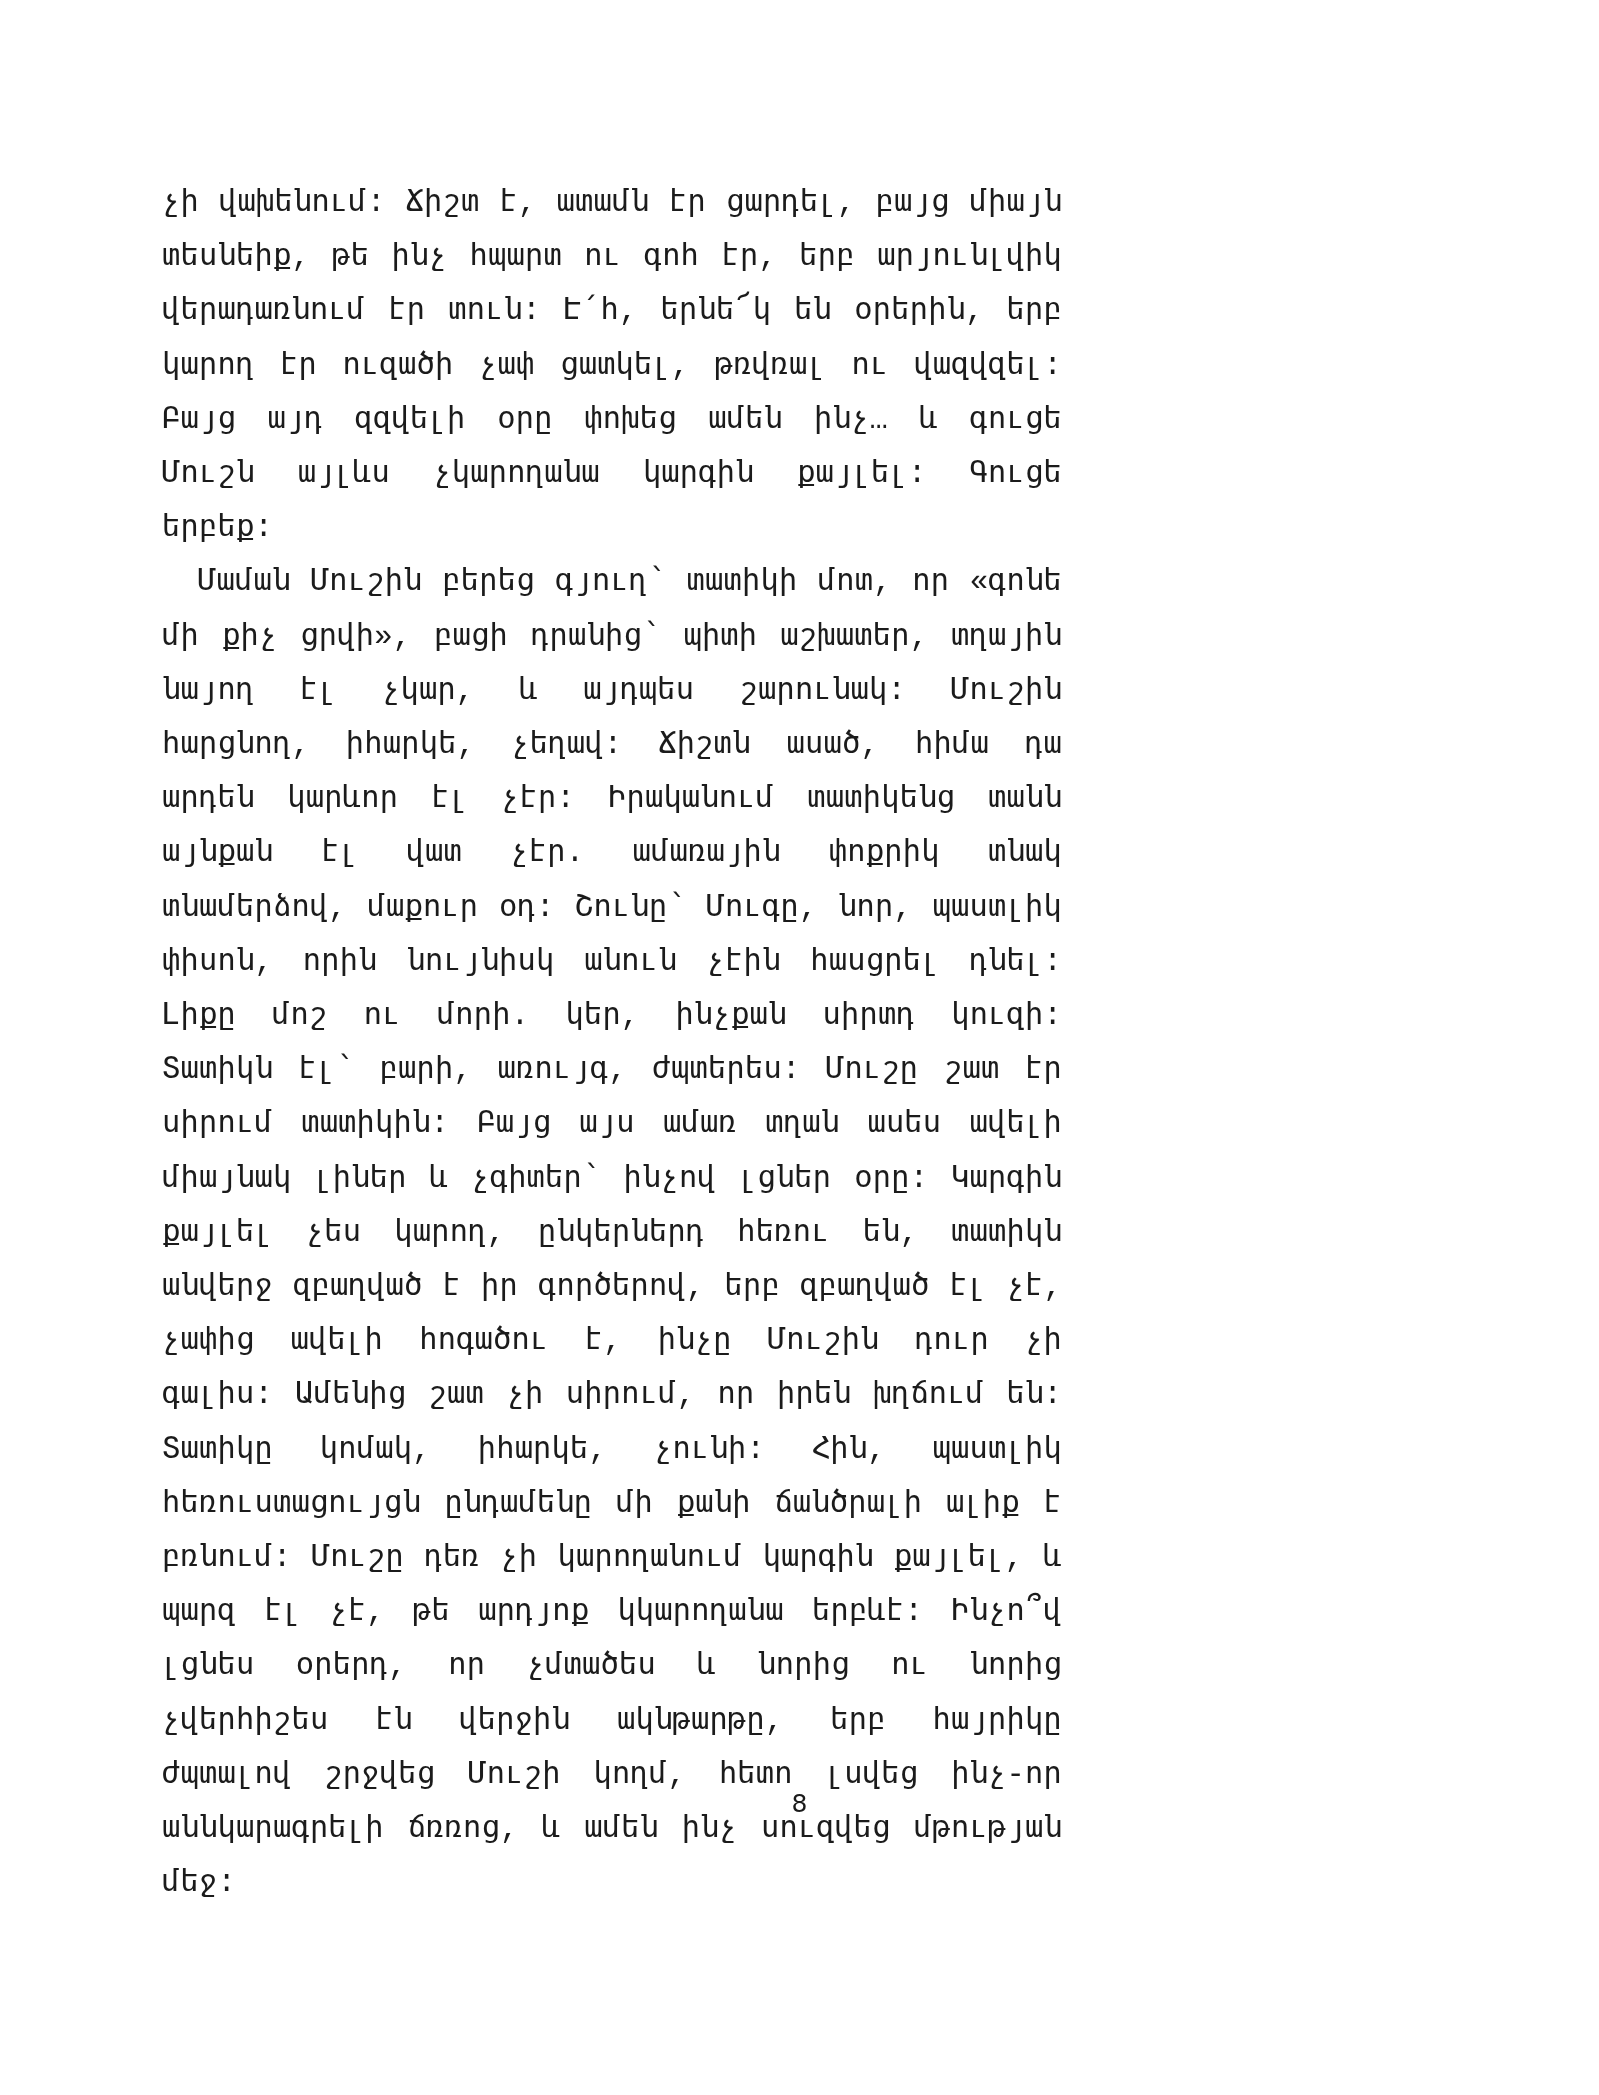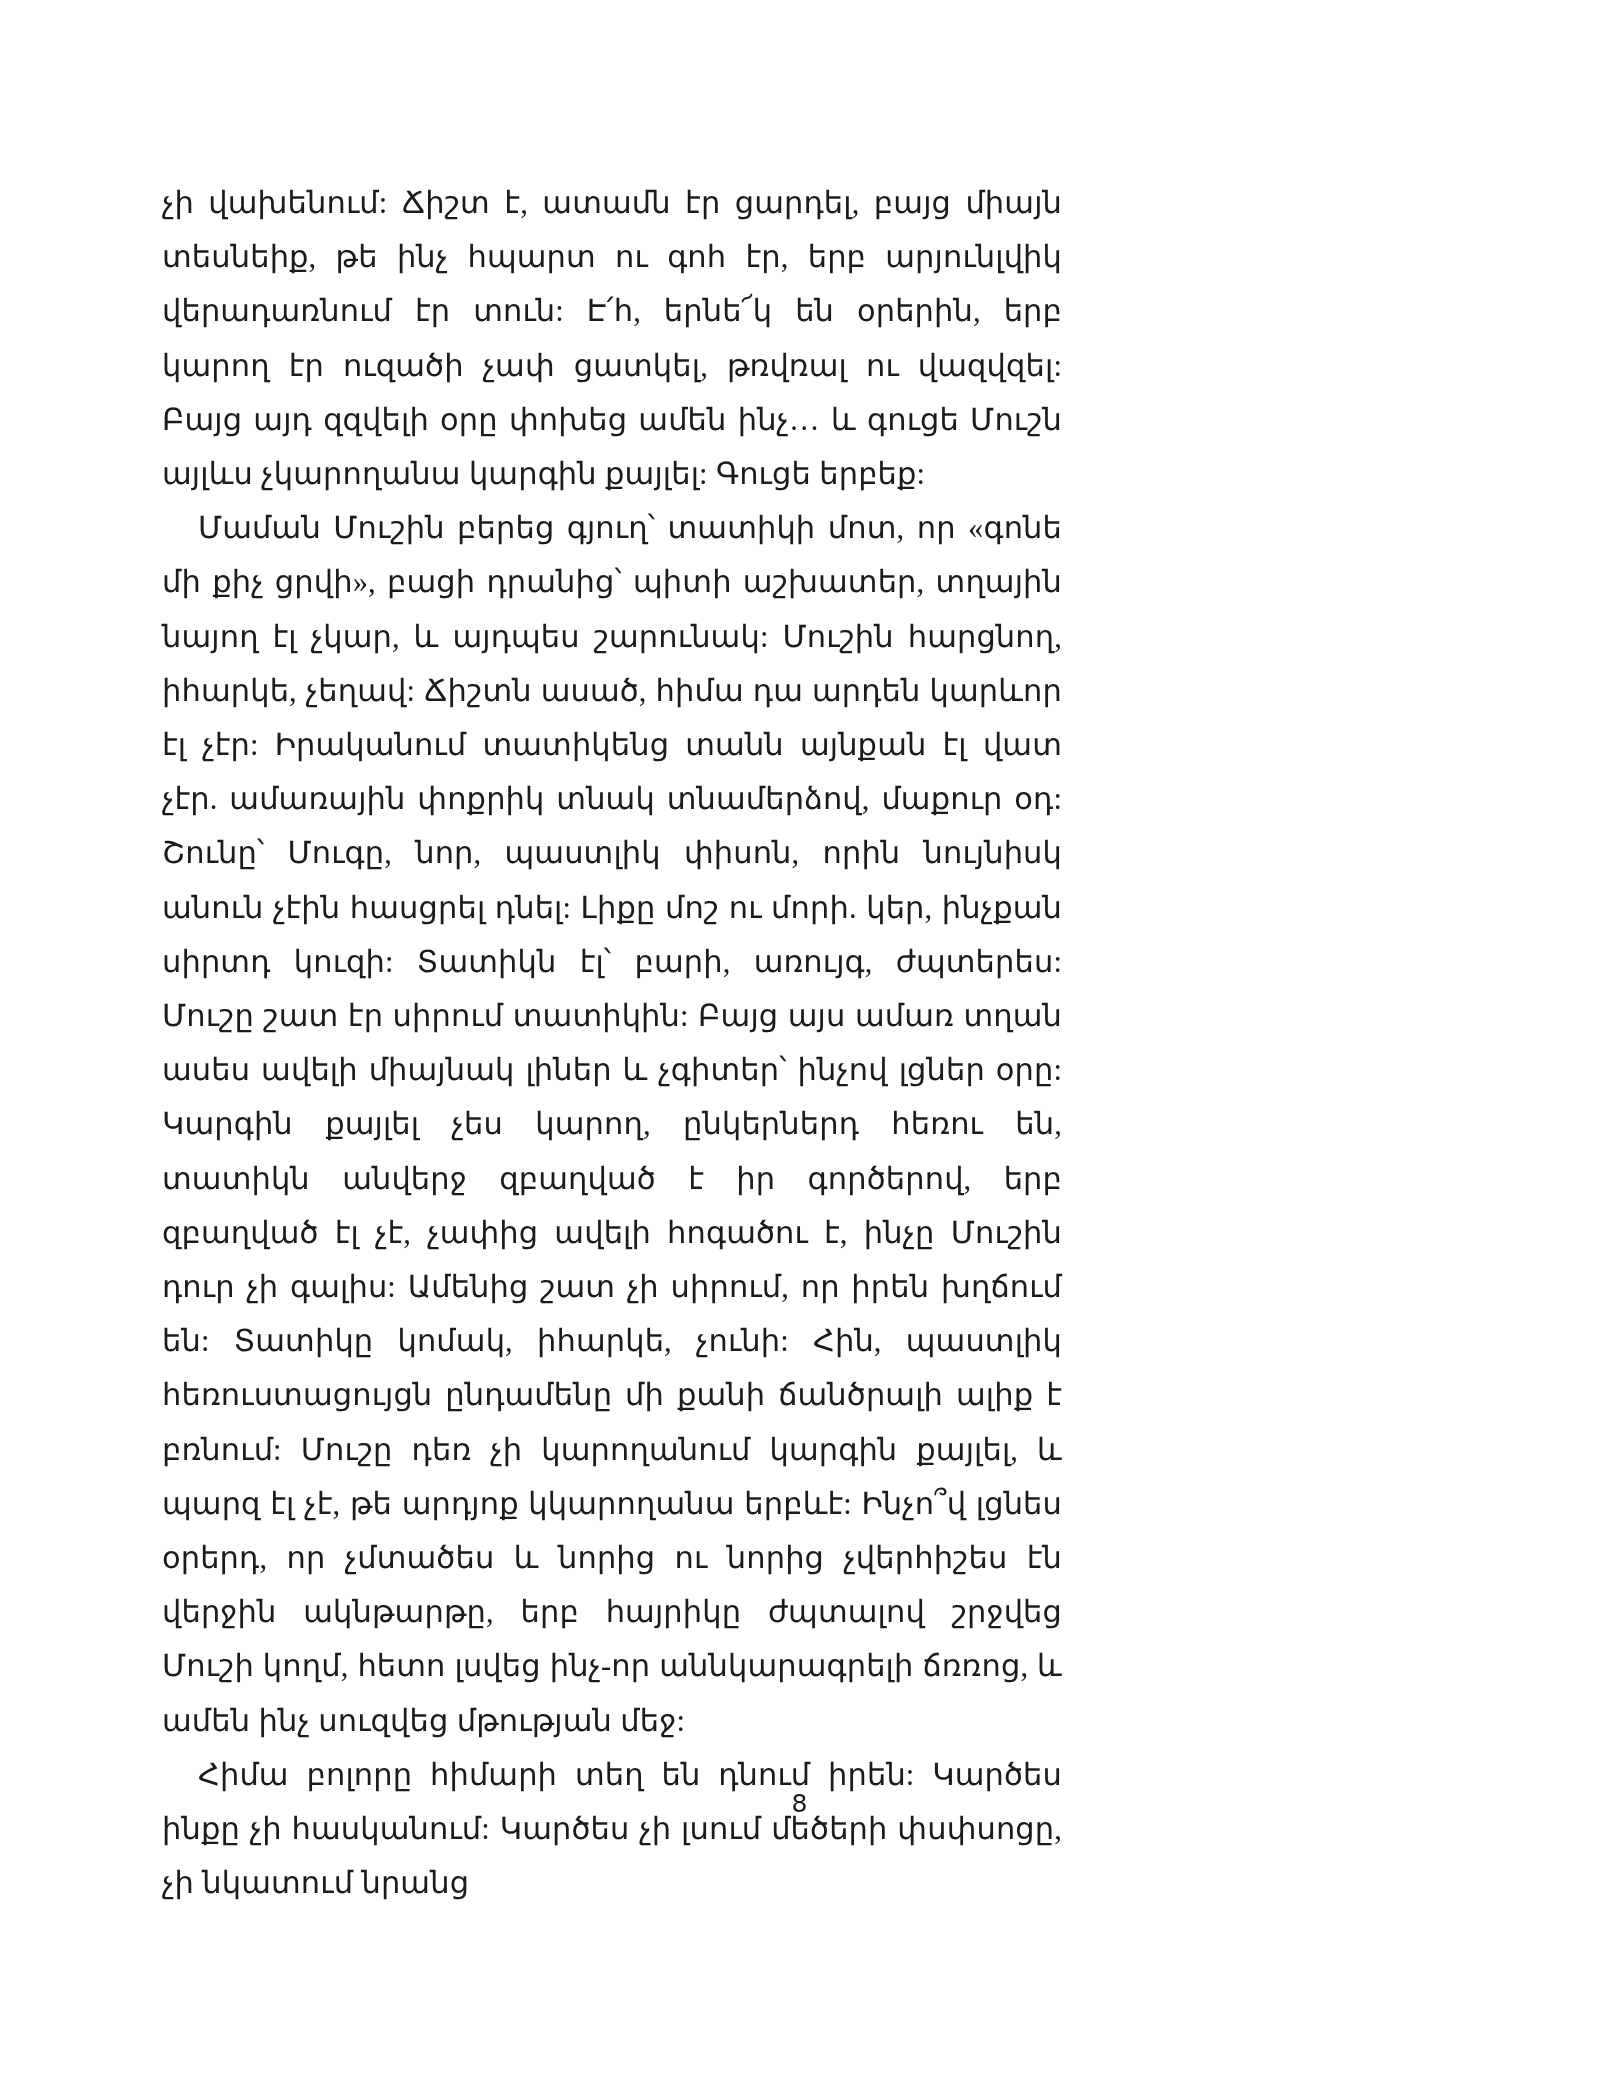--- a/index.html
+++ b/index.html
@@ -23,21 +23,21 @@
 
   .text-block {
     position: absolute;
     left: 162px;
     top: 176px;
     width: 900px;
   }
 
   .para {
     margin: 0;
-    font-family: Liberation Serif, serif;
+    font-family: Liberation Mono, monospace;
     font-size: 30.5px;
     line-height: 54.2px;
     color: #1b1b1b;
     text-align: justify;
     text-justify: inter-word;
     word-spacing: 0.02em;
     letter-spacing: 0.004em;
     -webkit-font-smoothing: antialiased;
   }
 
@@ -57,18 +57,17 @@
   }
 </style>
 </head>
 <body>
 
 <div class="page">
 
   <div class="text-block">
     <p class="para">չի վախենում: Ճիշտ է, ատամն էր ցարդել, բայց միայն տեսնեիք, թե ինչ հպարտ ու գոհ էր, երբ արյունլվիկ վերադառնում էր տուն: Է՛հ, երնե՜կ են օրերին, երբ կարող էր ուզածի չափ ցատկել, թռվռալ ու վազվզել: Բայց այդ զզվելի օրը փոխեց ամեն ինչ… և գուցե Մուշն այլևս չկարողանա կարգին քայլել: Գուցե երբեք:</p>
     <p class="para indent">Մաման Մուշին բերեց գյուղ՝ տատիկի մոտ, որ «գոնե մի քիչ ցրվի», բացի դրանից՝ պիտի աշխատեր, տղային նայող էլ չկար, և այդպես շարունակ: Մուշին հարցնող, իհարկե, չեղավ: Ճիշտն ասած, հիմա դա արդեն կարևոր էլ չէր: Իրականում տատիկենց տանն այնքան էլ վատ չէր. ամառային փոքրիկ տնակ տնամերձով, մաքուր օդ: Շունը՝ Մուգը, նոր, պաստլիկ փիսոն, որին նույնիսկ անուն չէին հասցրել դնել: Լիքը մոշ ու մորի. կեր, ինչքան սիրտդ կուզի: Տատիկն էլ՝ բարի, առույգ, ժպտերես: Մուշը շատ էր սիրում տատիկին: Բայց այս ամառ տղան ասես ավելի միայնակ լիներ և չգիտեր՝ ինչով լցներ օրը: Կարգին քայլել չես կարող, ընկերներդ հեռու են, տատիկն անվերջ զբաղված է իր գործերով, երբ զբաղված էլ չէ, չափից ավելի հոգածու է, ինչը Մուշին դուր չի գալիս: Ամենից շատ չի սիրում, որ իրեն խղճում են: Տատիկը կոմակ, իհարկե, չունի: Հին, պաստլիկ հեռուստացույցն ընդամենը մի քանի ճանծրալի ալիք է բռնում: Մուշը դեռ չի կարողանում կարգին քայլել, և պարզ էլ չէ, թե արդյոք կկարողանա երբևէ: Ինչո՞վ լցնես օրերդ, որ չմտածես և նորից ու նորից չվերհիշես էն վերջին ակնթարթը, երբ հայրիկը ժպտալով շրջվեց Մուշի կողմ, հետո լսվեց ինչ-որ աննկարագրելի ճռռոց, և ամեն ինչ սուզվեց մթության մեջ:</p>
-    <p class="para indent">Հիմա բոլորը հիմարի տեղ են դնում իրեն: Կարծես ինքը չի հասկանում: Կարծես չի լսում մեծերի փսփսոցը, չի նկատում նրանց</p>
   </div>
 
   <div class="page-number">8</div>
 
 </div>
 
 </body></html>

